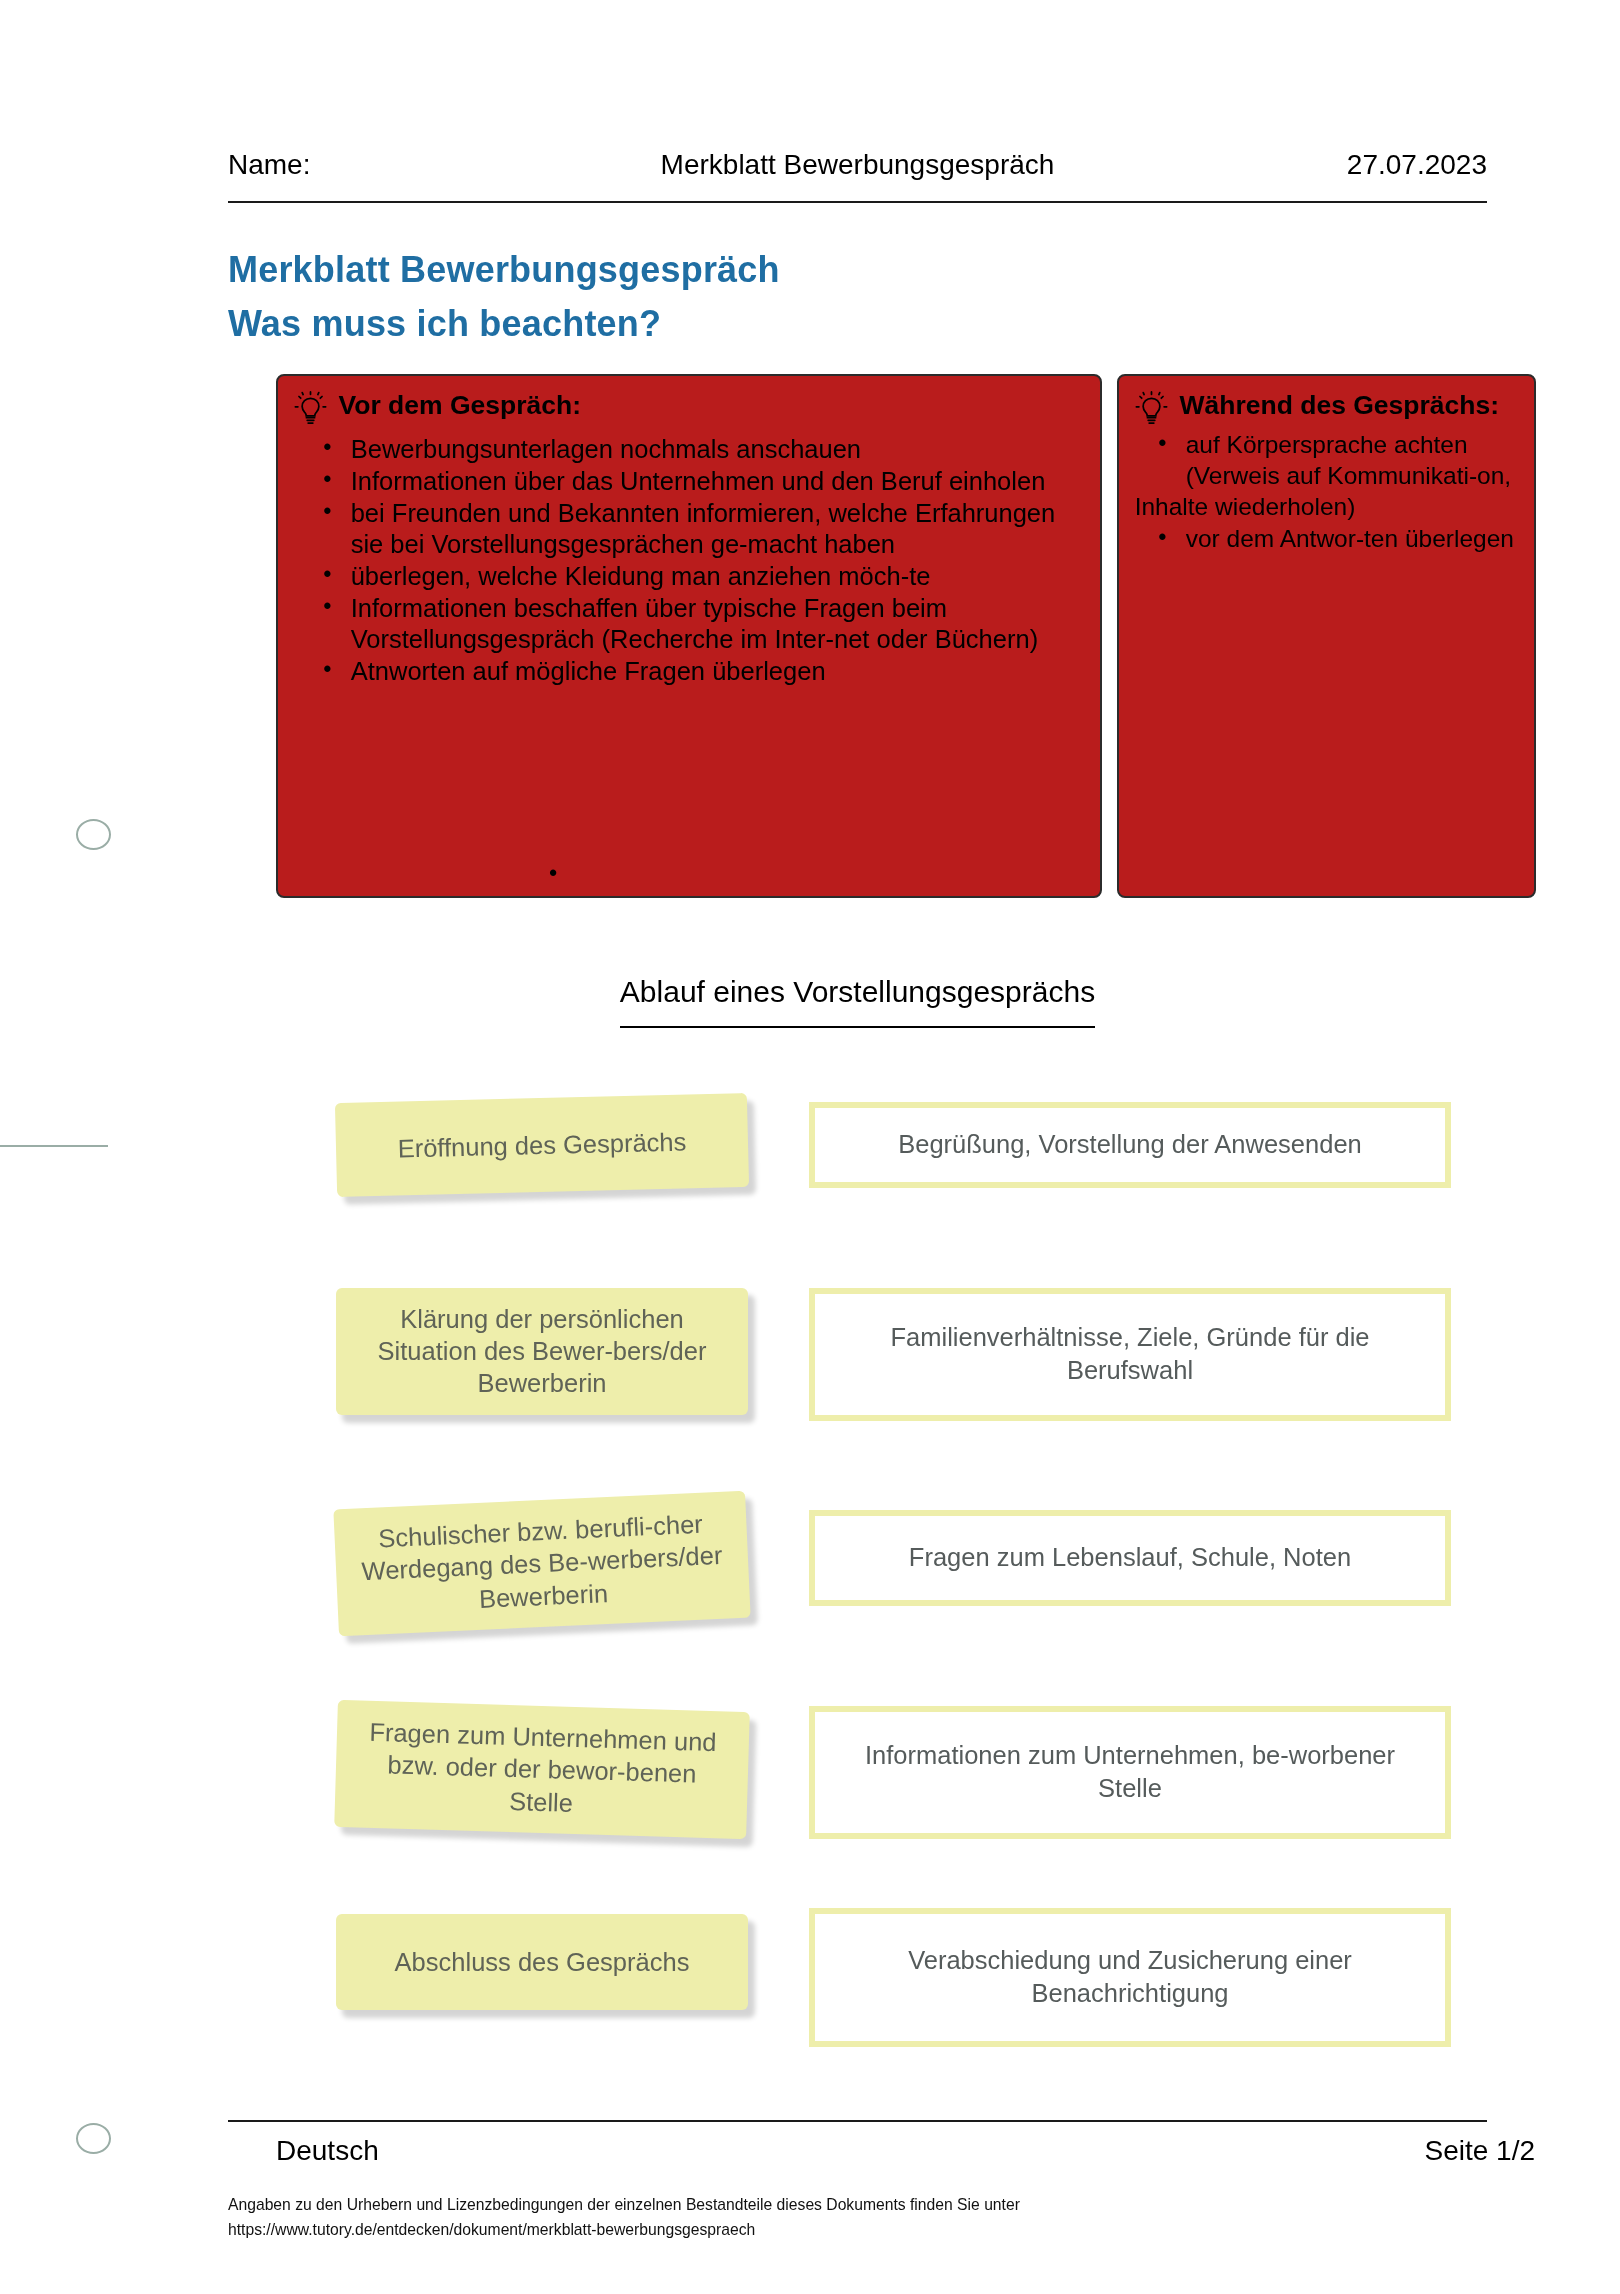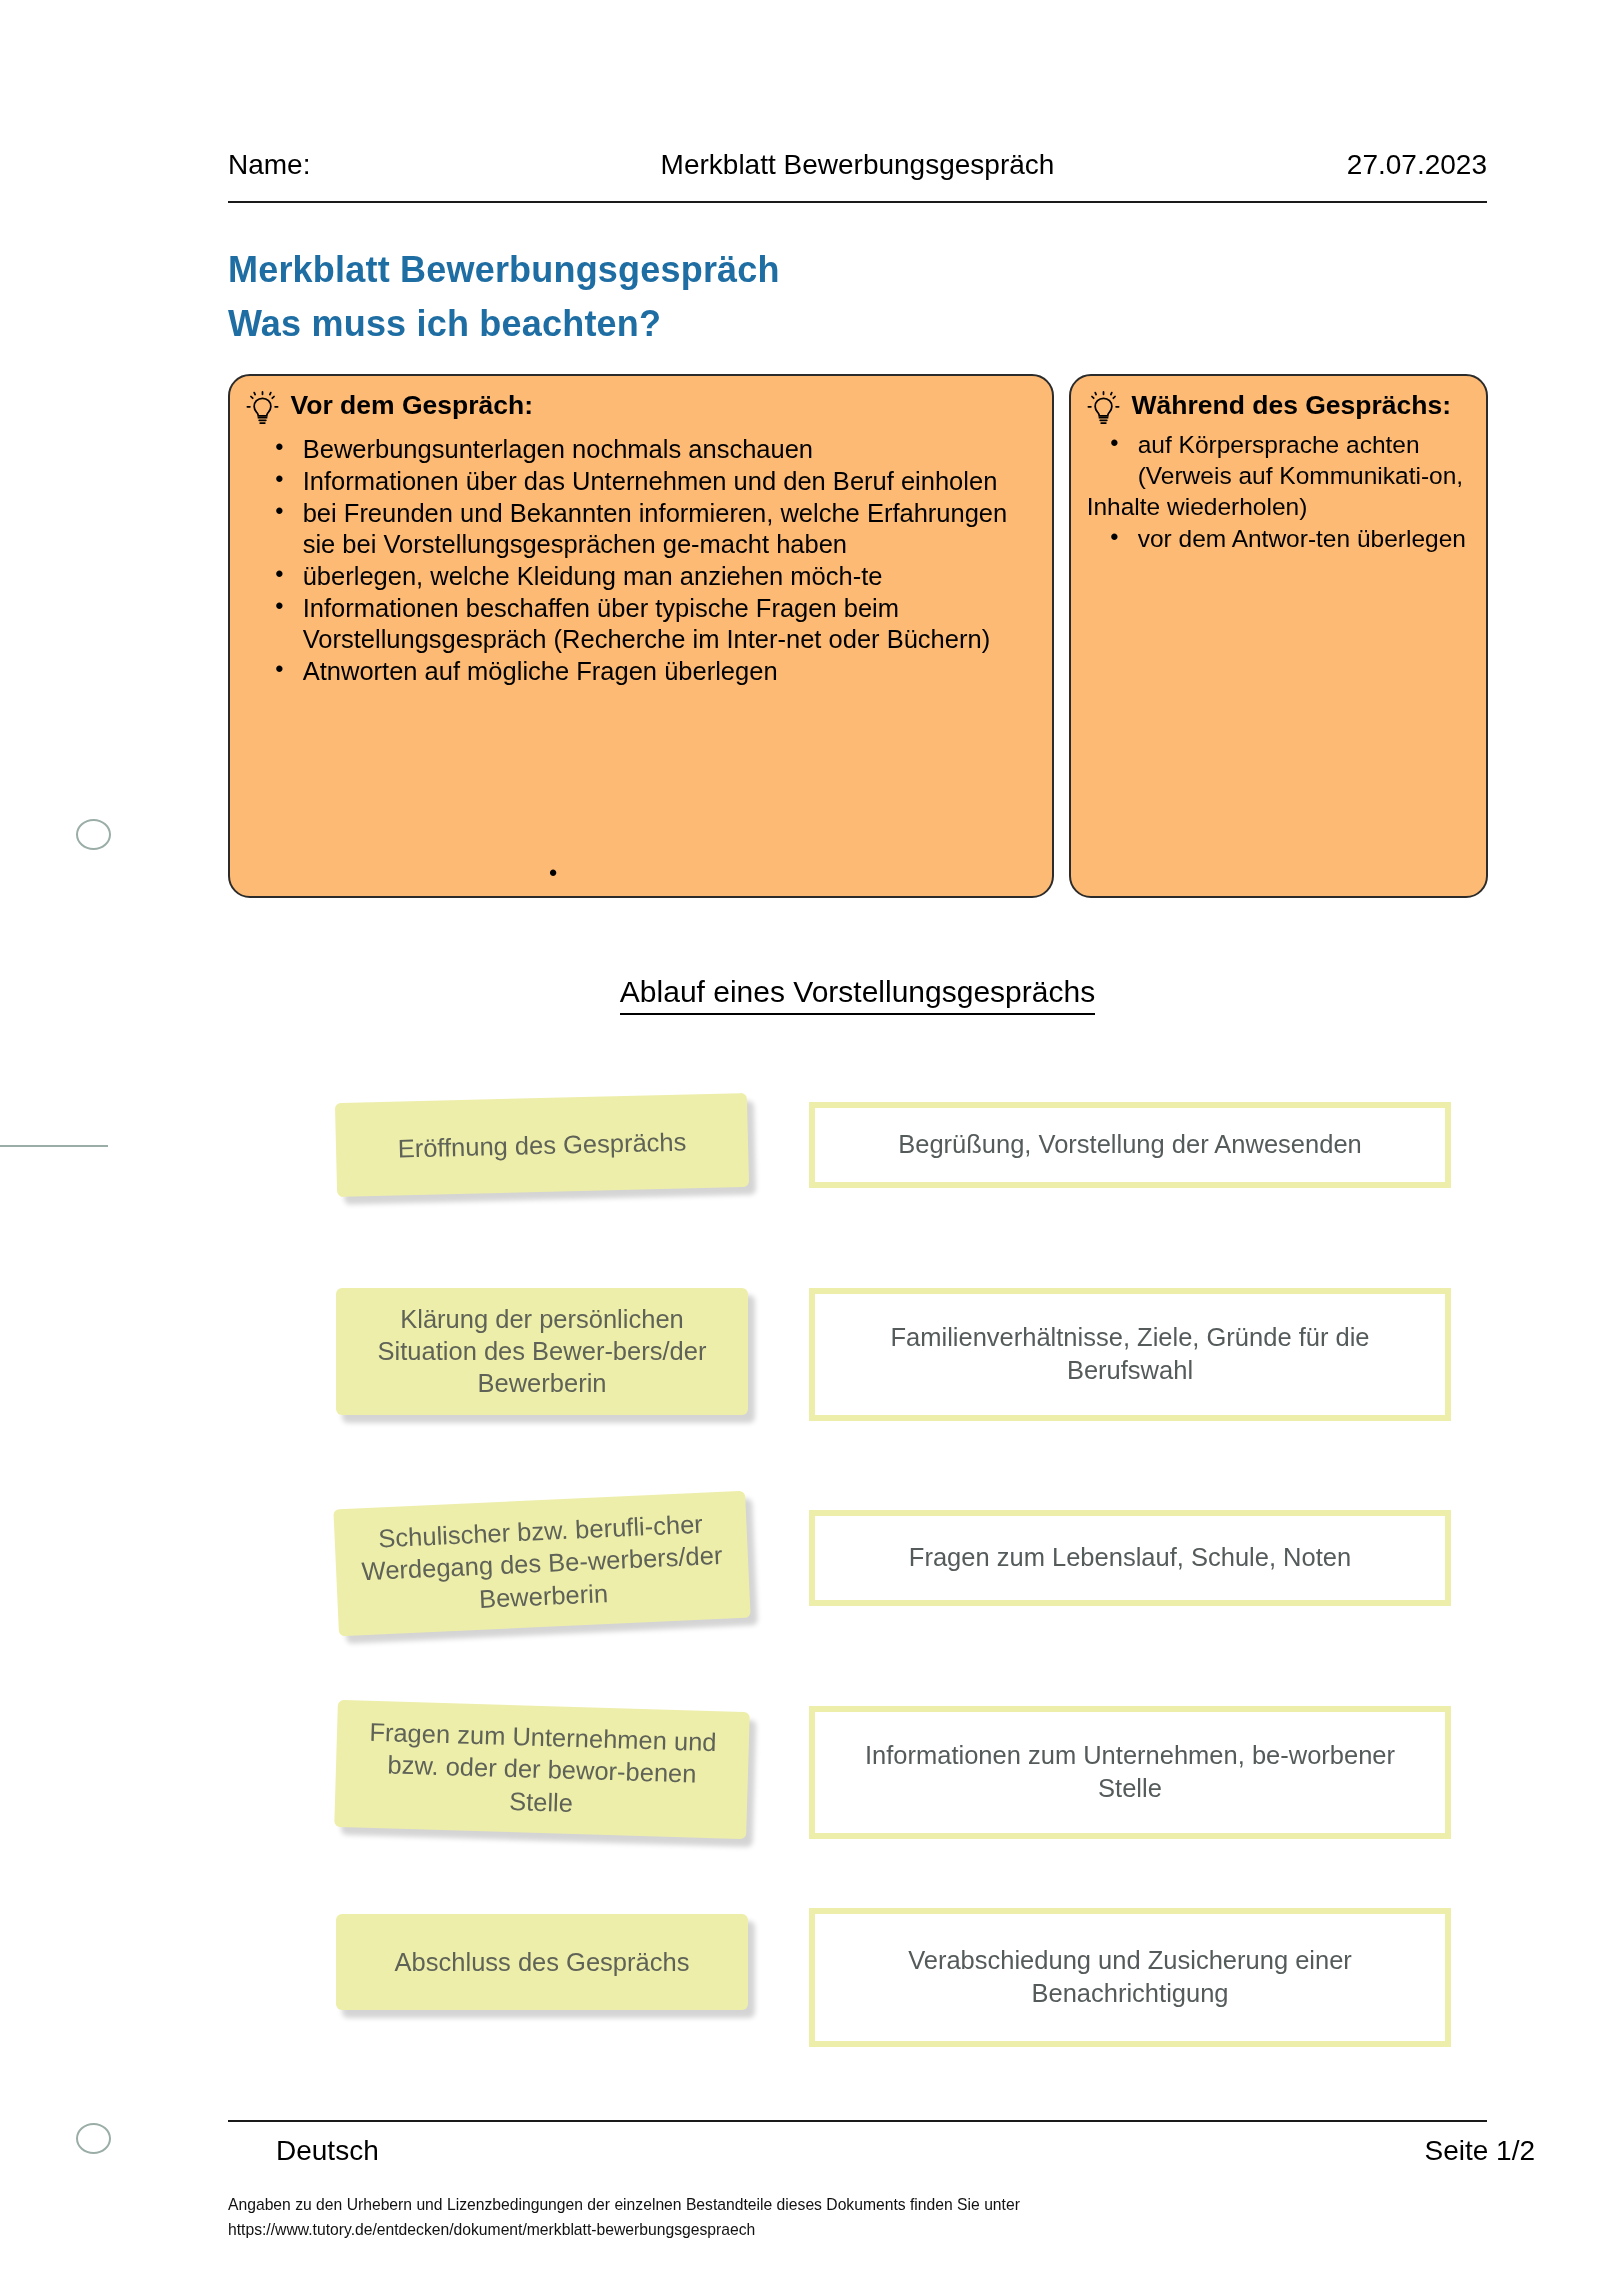--- a/index.html
+++ b/index.html
@@ -89,25 +89,26 @@
 
   
   .tipbox-row {
     position: absolute;
     left: 0;
     top: 374px;
     width: 1259px;
   }
   .tipbox {
     position: absolute;
-    background: #fdba74;
+    background: #b91c1c;
     border: 2px solid #2b2b2b;
-    border-radius: 22px;
+    border-radius: 8px;
     box-sizing: border-box;
     padding: 13.7px 15.7px 9.8px 15.7px;
+    margin-left: 48px;
   }
   .tipbox.left  { left: 0px;   top: 0; width: 826px; height: 524px; }
   .tipbox.right { left: 841px; top: 0; width: 419px; height: 524px; }
 
   .tip-head {
     display: flex;
     align-items: flex-start;
     gap: 11.8px;
   }
   .bulb {
@@ -172,21 +173,21 @@
     left: 0;
     top: 975px;
     width: 1259px;
     text-align: center;
     font-family: "Liberation Sans", sans-serif;
     font-size: 30px;
     color: #000;
   }
   .section-heading span {
     border-bottom: 2px solid #000;
-    padding-bottom: 5px;
+    padding-bottom: 18px;
   }
 
   
   .flow {
     position: absolute;
     left: 0;
     top: 1084px;
     width: 1259px;
   }
   .flow-row {

